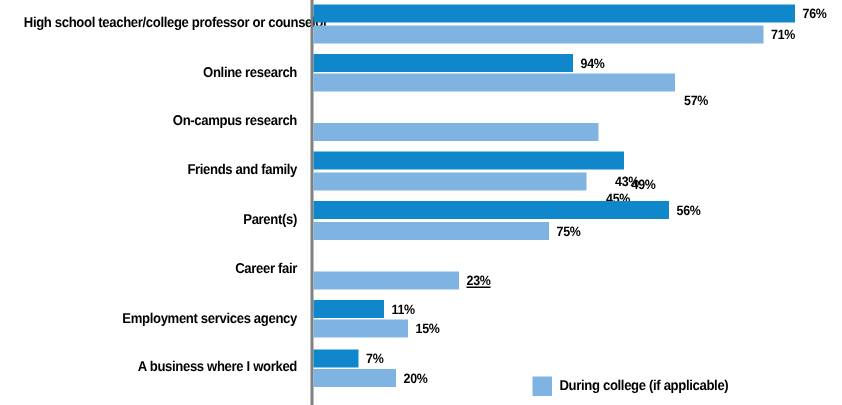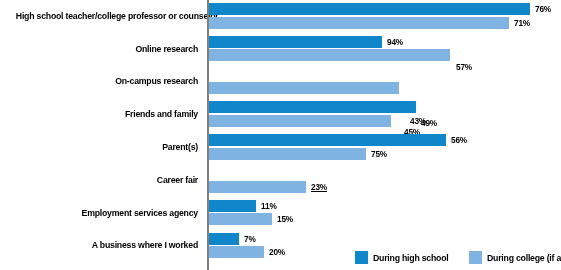--- a/index.html
+++ b/index.html
@@ -156,22 +156,18 @@
       <div class="bar col" style="top: 213.4px; left: 0px; width: 63.45px; background: rgb(127, 180, 226);"></div>
       <div class="bar-value" style="top: 213.4px; left: 68.45px; text-align: right;">15%</div>
       <div class="bar hs" style="top: 232.6px; left: 0px; width: 29.61px; background: rgb(16, 135, 202);"></div>
       <div class="bar-value" style="top: 232.6px; left: 34.61px;">7%</div>
       <div class="bar col" style="top: 246.2px; left: 0px; width: 54.99px; background: rgb(127, 180, 226);"></div>
       <div class="bar-value" style="top: 246.2px; left: 59.99px;">20%</div>
     </div>
 
   <div class="legend">
       <div class="legend-item">
-        <span class="legend-swatch hs" style="background: rgb(16, 135, 202);"></span>
-        <span class="legend-text">During high school</span>
-      </div>
-      <div class="legend-item">
         <span class="legend-swatch col" style="background: rgb(127, 180, 226);"></span>
         <span class="legend-text">During college (if applicable)</span>
       </div>
     </div>
 
 </div>
 
 </body></html>

